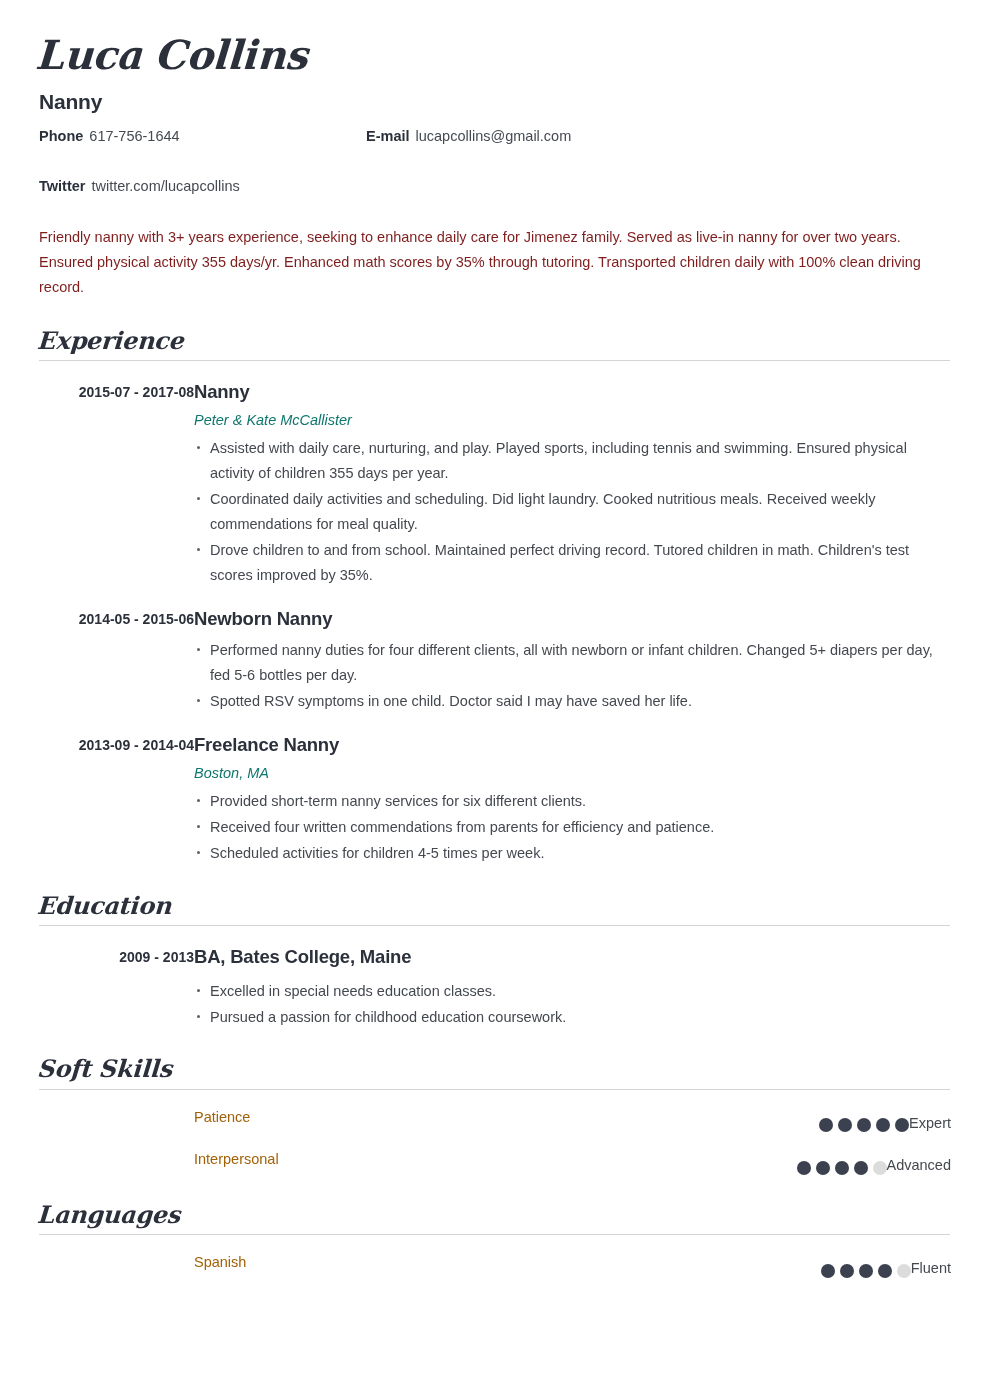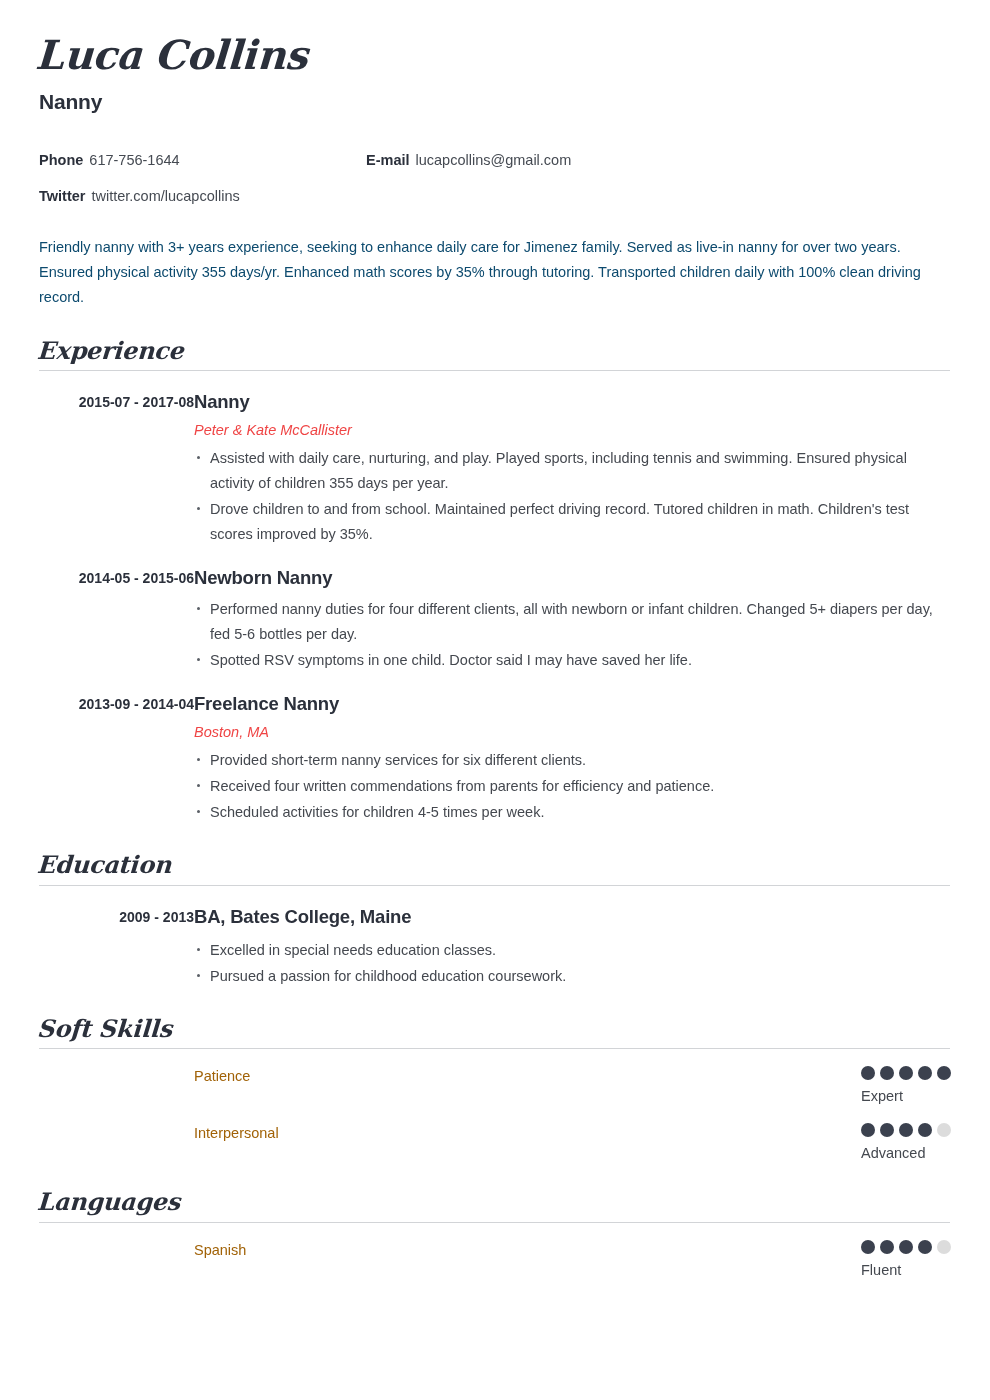--- a/index.html
+++ b/index.html
@@ -44,24 +44,24 @@
   .job-title {
     font-size: 21px;
     font-weight: bold;
     color: #2b303b;
     margin-top: 14px;
     letter-spacing: -0.2px;
   }
 
   
   .contact {
-    margin-top: 36px;
+    margin-top: 12px;
     display: grid;
     grid-template-columns: 327px auto;
-    row-gap: 14px;
+    row-gap: 28px;
   }
 
   .contact-item {
     font-size: 14.5px;
     color: #3a3f47;
     line-height: 1.5;
     white-space: nowrap;
   }
 
   .contact-label {
@@ -70,21 +70,21 @@
     margin-right: 6px;
   }
 
   .contact-value { color: #454a52; }
 
   
   .summary {
     margin-top: 27px;
     font-size: 14.5px;
     line-height: 1.75;
-    color: #0c4a6e;
+    color: #7f1d1d;
     max-width: 895px;
   }
 
   
   .section { margin-top: 26px; }
 
   .section-heading {
     font-family: "DejaVu Serif", "Liberation Serif", serif;
     font-size: 24px;
     font-weight: bold;
@@ -126,21 +126,21 @@
     font-size: 18.5px;
     font-weight: bold;
     color: #2b303b;
     line-height: 1.25;
     letter-spacing: -0.2px;
   }
 
   .entry-org {
     font-size: 14.5px;
     font-style: italic;
-    color: #ef4444;
+    color: #0f766e;
     margin-top: 9px;
   }
 
   .bullets {
     list-style: none;
     margin-top: 8px;
   }
 
   .bullets li {
     position: relative;
@@ -178,21 +178,21 @@
   }
 
   .rated-name {
     font-size: 14.5px;
     color: #a16207;
     padding-top: 2px;
   }
 
   .rated-right {
     display: flex;
-    flex-direction: column;
+    align-items: flex-end;
   }
 
   .dots { display: flex; gap: 5px; }
 
   .dot {
     width: 14px;
     height: 14px;
     border-radius: 50%;
     background: #dcdcdc;
   }
@@ -234,20 +234,21 @@
     <div class="section-heading">Experience</div>
     <hr class="section-rule">
 
     <div class="entry">
       <div class="entry-date">2015-07 - 2017-08</div>
       <div class="entry-body">
         <div class="entry-role">Nanny</div>
         <div class="entry-org">Peter &amp; Kate McCallister</div>
         <ul class="bullets">
           <li>Assisted with daily care, nurturing, and play. Played sports, including tennis and swimming. Ensured physical activity of children 355 days per year.</li>
+          <li>Coordinated daily activities and scheduling. Did light laundry. Cooked nutritious meals. Received weekly commendations for meal quality.</li>
           <li>Drove children to and from school. Maintained perfect driving record. Tutored children in math. Children's test scores improved by 35%.</li>
         </ul>
       </div>
     </div>
 
     <div class="entry">
       <div class="entry-date">2014-05 - 2015-06</div>
       <div class="entry-body">
         <div class="entry-role">Newborn Nanny</div>
         <ul class="bullets">

